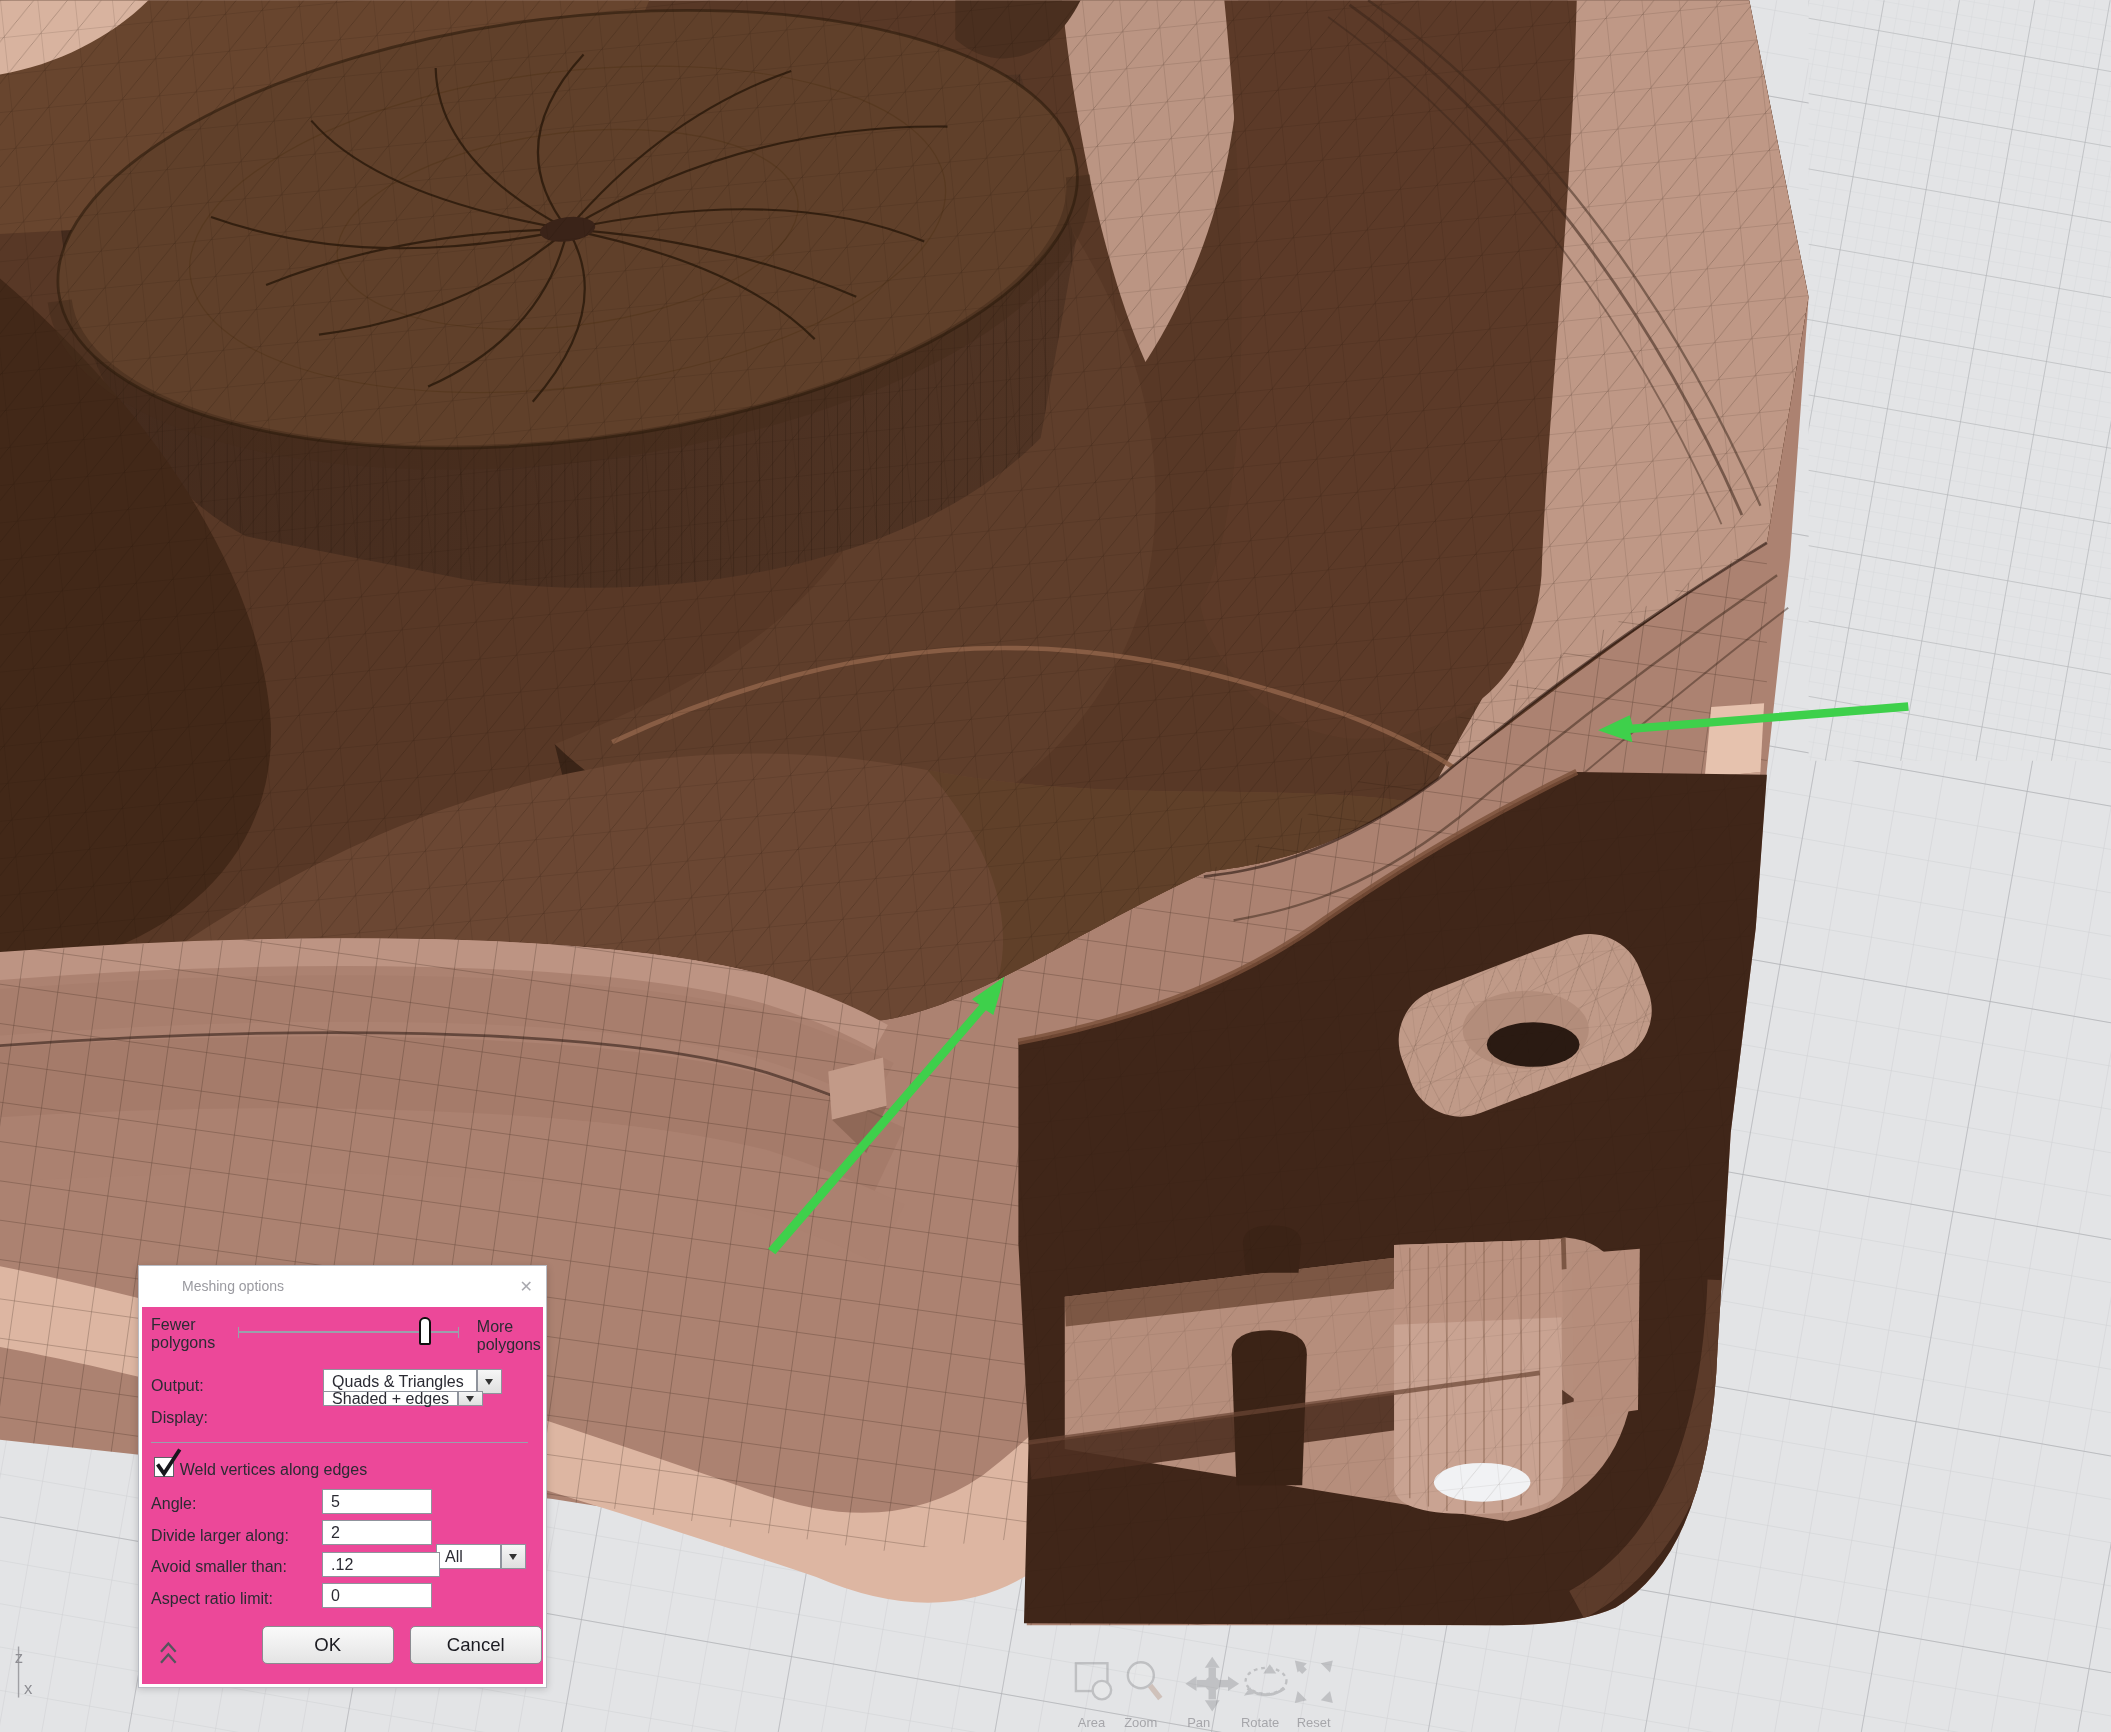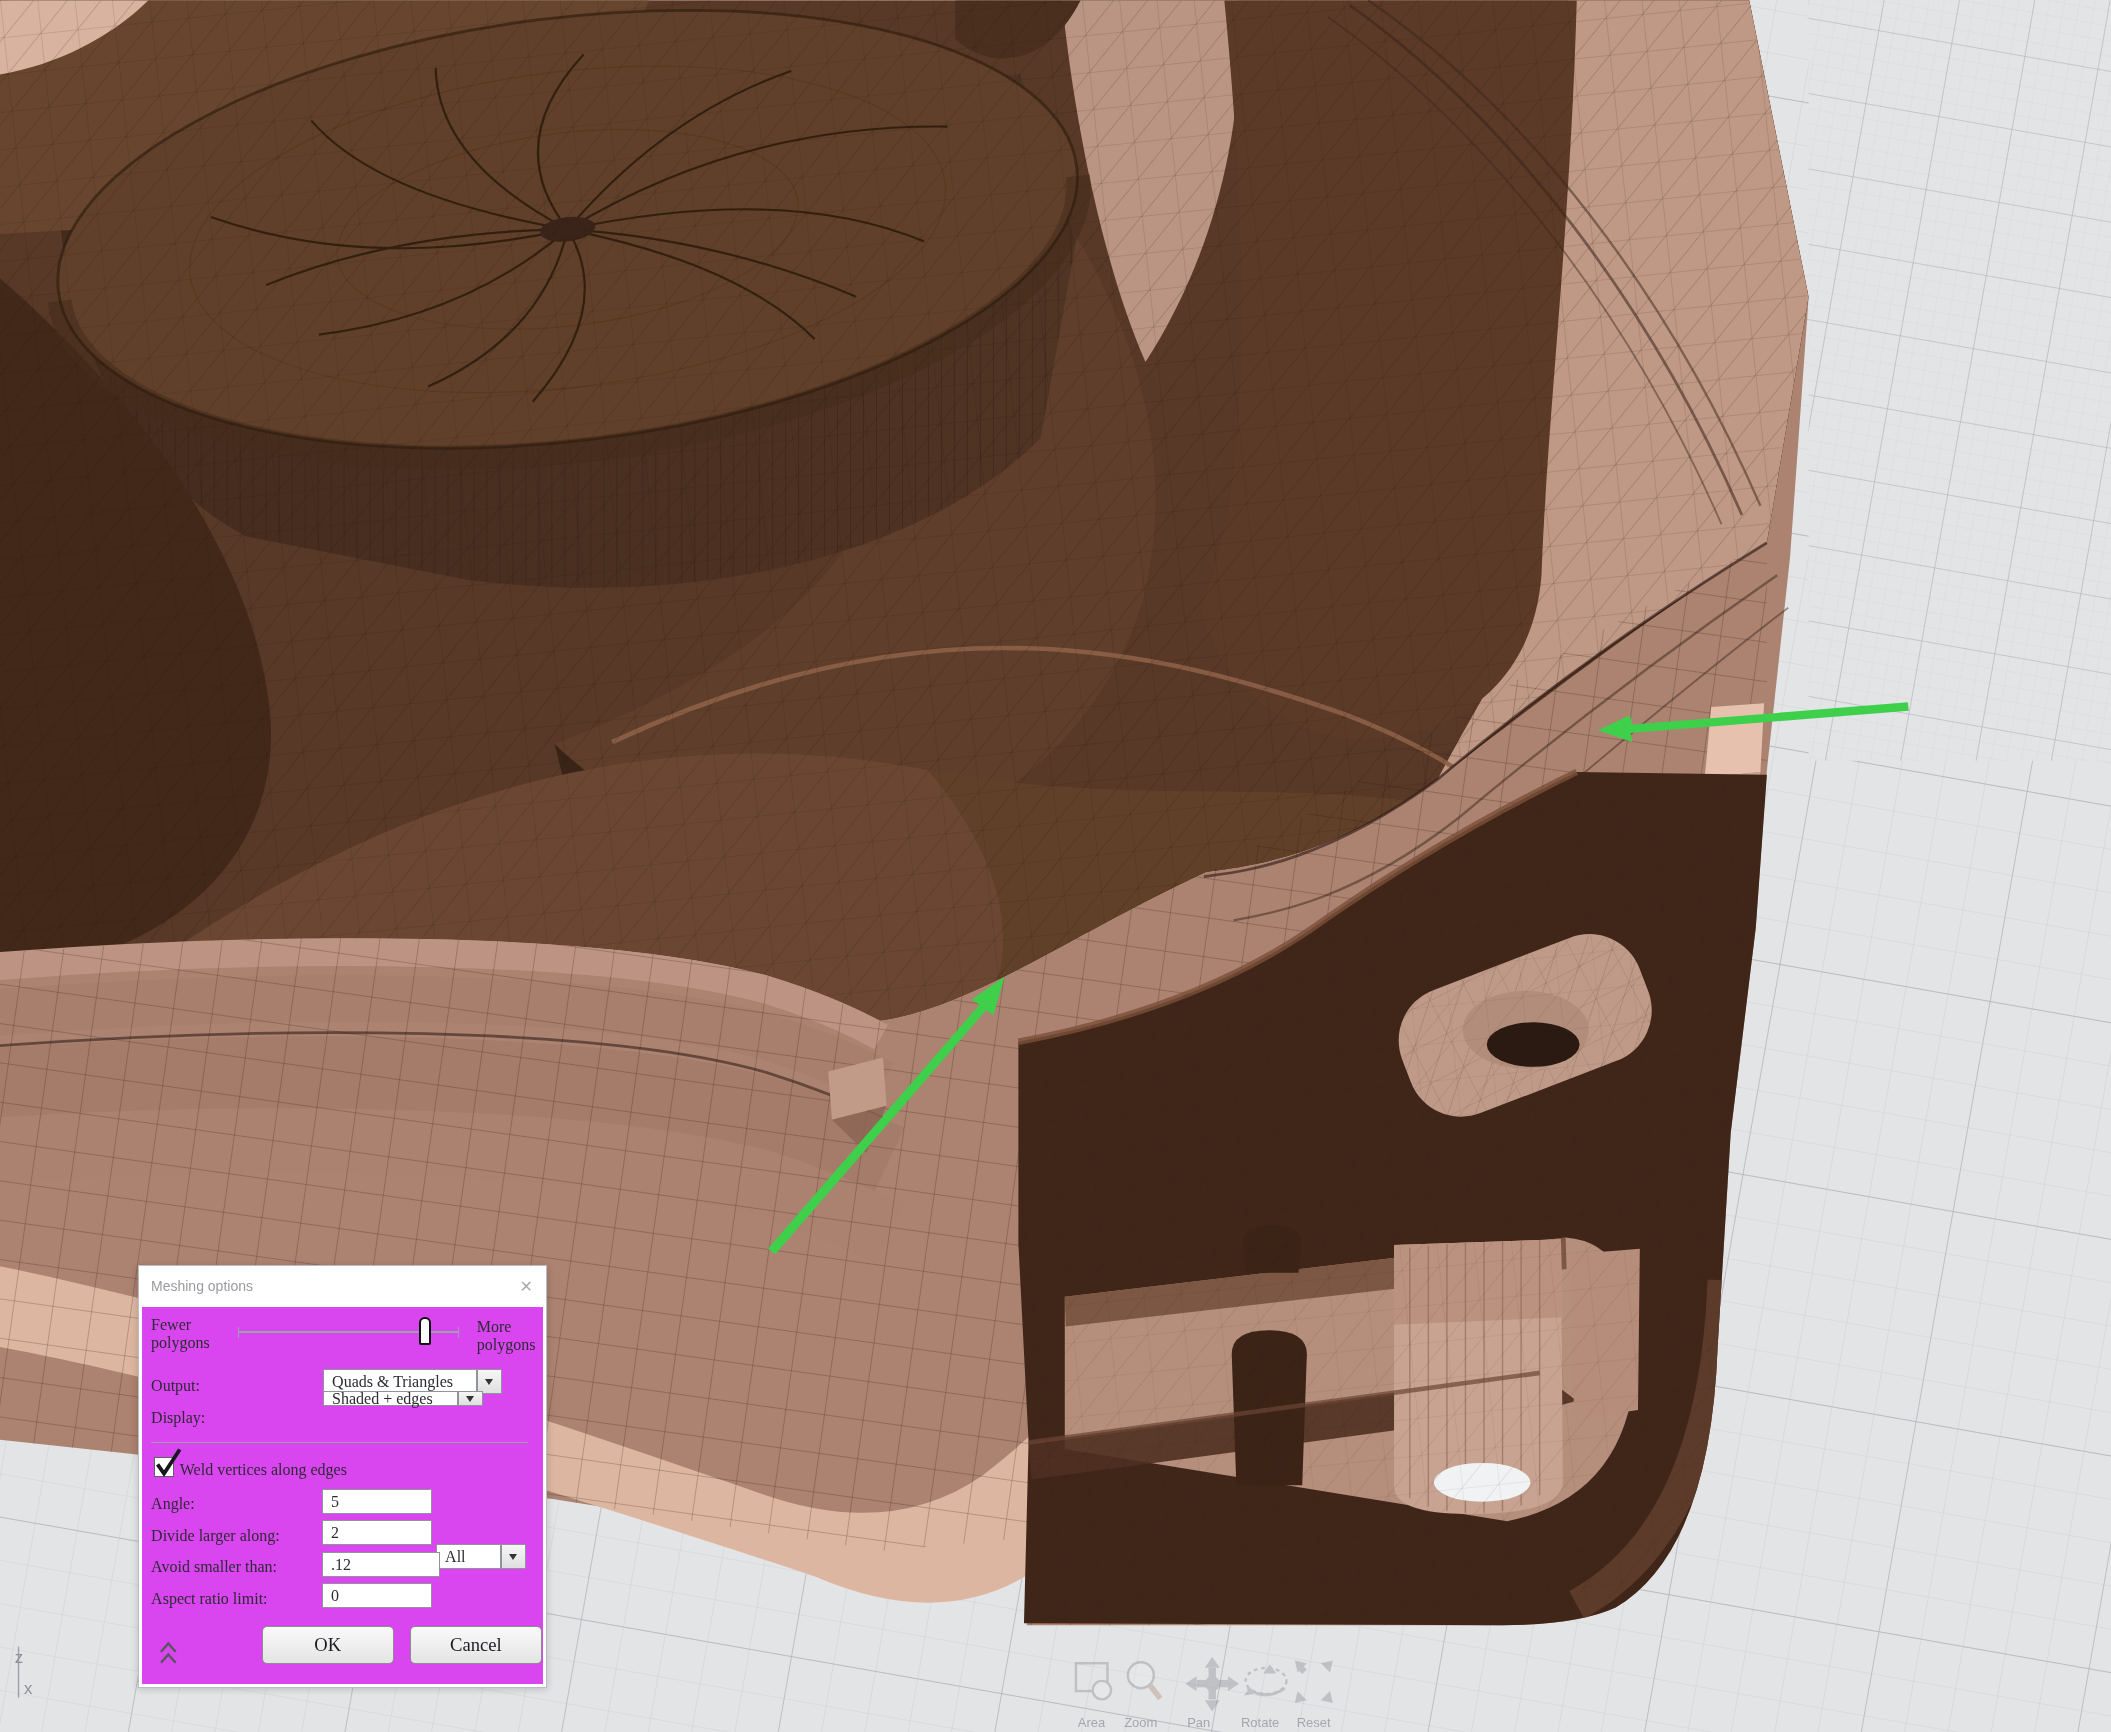--- a/index.html
+++ b/index.html
@@ -1,24 +1,24 @@
 <!DOCTYPE html>
 <html style="font-size:15px"><head>
 <meta charset="utf-8">
 <style>
   html,body{margin:0;padding:0;width:2111px;height:1733px;overflow:hidden;
     font-family:"Liberation Sans",sans-serif;background:#e3e4e6;}
   #scene{position:absolute;left:0;top:0;}
   .dlg{position:absolute;left:138px;top:1265px;width:409px;height:423px;
     background:#ffffff;border:0.9px solid #b9bcc4;box-shadow:0 1.9px 7.4px rgba(0,0,0,.18);
     box-sizing:border-box;}
-  .dlg-title{height:41px;line-height:41px;color:#9a9aa0;font-size:14px;padding-left:12px;position:relative;}
+  .dlg-title{height:41px;line-height:41px;color:#9a9aa0;font-size:14px;padding-left:12px;position:relative;margin-left:31px;}
   .dlg-x{position:absolute;right:13px;top:0;color:#a9a9af;font-size:16px;}
-  .dlg-body{position:absolute;left:2.8px;right:2.8px;top:41px;bottom:2.8px;background:#d946ef;
-    color:#2b2b33;font-size:16px;font-family:Liberation Serif, serif;}
+  .dlg-body{position:absolute;left:2.8px;right:2.8px;top:41px;bottom:2.8px;background:#ec4899;
+    color:#2b2b33;font-size:16px;}
   .lbl{position:absolute;left:9.3px;}
   .inp{position:absolute;background:#fff;border:0.9px solid #8f939c;box-sizing:border-box;
     font-size:16px;padding-left:8.3px;display:flex;align-items:center;}
   .dd{position:absolute;box-sizing:border-box;padding-left:8px;}
   .dd .box{position:absolute;left:0;top:0;bottom:0;background:#fff;border:0.9px solid #8f939c;
     box-sizing:border-box;display:flex;align-items:center;padding-left:8.3px;font-size:16px;}
   .dd .btn{position:absolute;right:0;top:0;bottom:0;width:25px;background:linear-gradient(#f6f6f6,#dfdfdf);
     border:0.9px solid #8f939c;box-sizing:border-box;}
   .dd .btn:after{content:"";position:absolute;left:50%;top:50%;margin:-2.8px 0 0 -4.6px;
     border:4.6px solid transparent;border-top:6.5px solid #333;}

